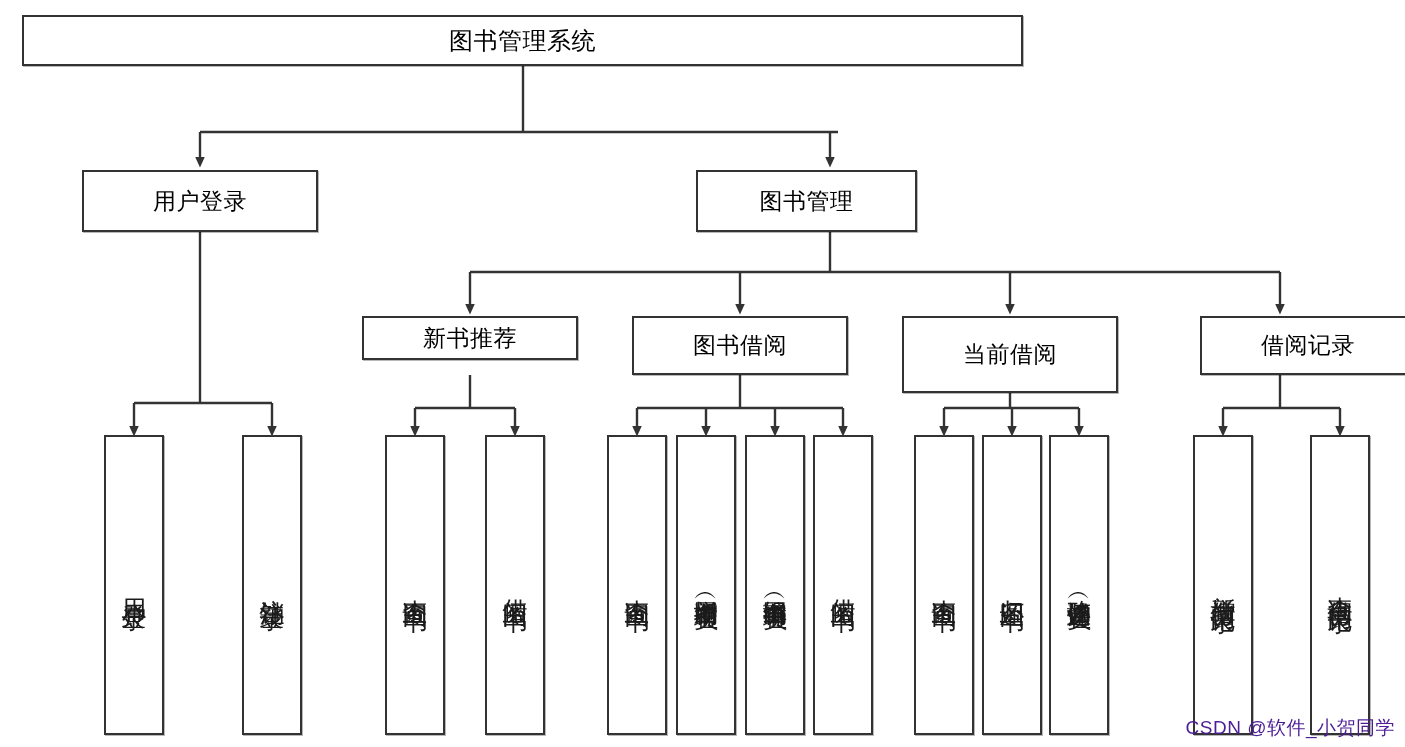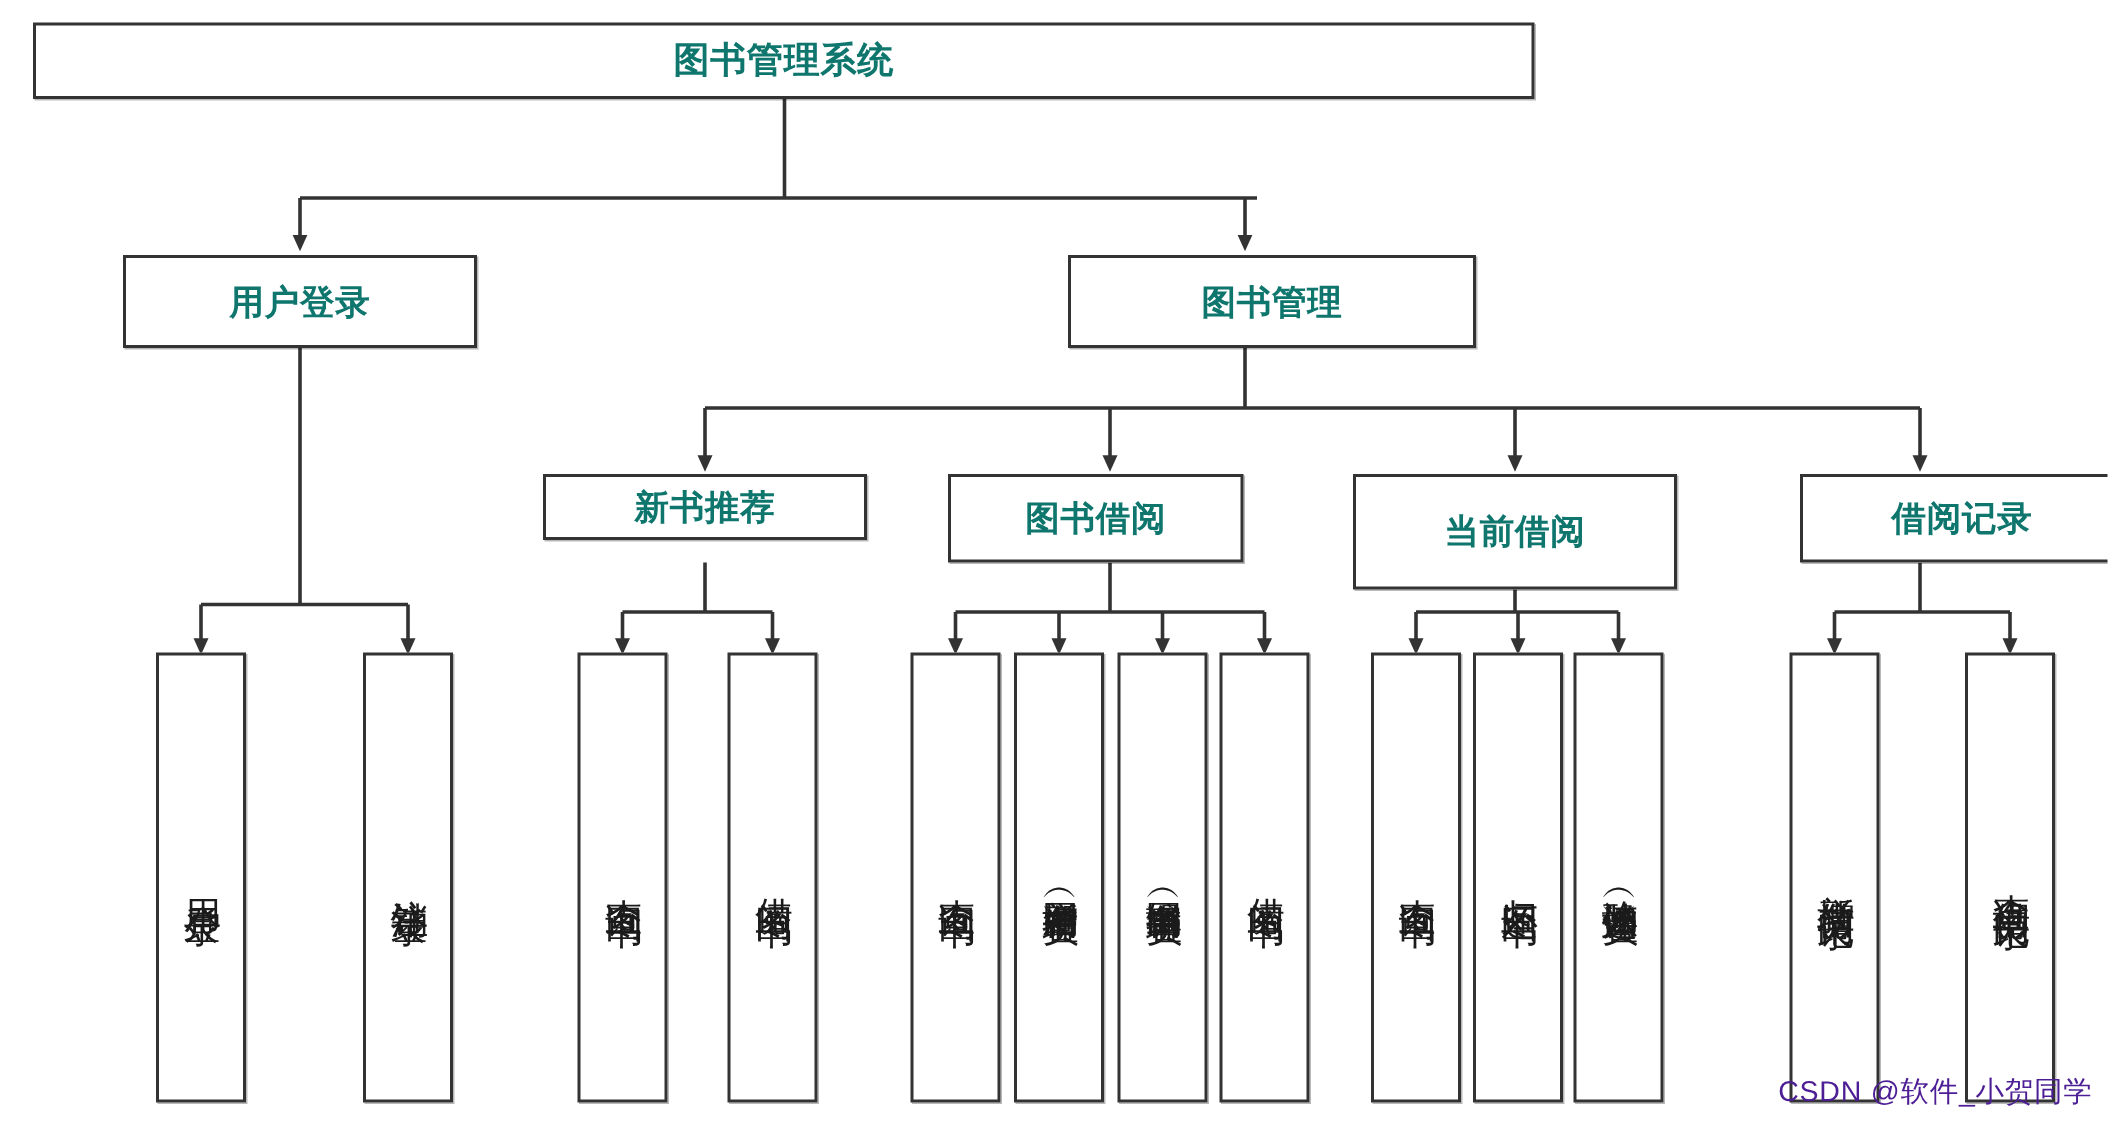--- a/index.html
+++ b/index.html
@@ -28,25 +28,24 @@
     box-shadow: 1px 1px 0 rgba(0,0,0,0.28);
   }
   .node-h {
     display: flex;
     align-items: center;
     justify-content: center;
     text-align: center;
   }
   .node-h .node-label {
     font-size: 23px;
-    color: #0f766e;
+    color: #000000;
     line-height: 1.15;
     letter-spacing: 0.5px;
     white-space: nowrap;
-    font-weight: bold;
   }
   .node-root .node-label {
     font-size: 24px;
   }
   .node-v {
     display: flex;
     align-items: center;
     justify-content: center;
   }
   .node-v .node-label {
@@ -142,28 +141,28 @@
     <path class="edge-line" d="M1340,408 L1340,427" marker-end="url(#arrow)"></path>
   </svg>
 
   <div class="node node-h node-root" style="left:22px; top:15px; width:1001px; height:51px;">
     <span class="node-label">图书管理系统</span>
   </div>
 
   <div class="node node-h" style="left:82px; top:170px; width:236px; height:62px;">
     <span class="node-label">用户登录</span>
   </div>
-  <div class="node node-h" style="left:712px; top:170px; width:272px; height:62px;text-align:center;">
+  <div class="node node-h" style="left:696px; top:170px; width:221px; height:62px;text-align:center;">
     <span class="node-label">图书管理</span>
   </div>
 
   <div class="node node-h" style="left:362px; top:316px; width:216px; height:44px;">
     <span class="node-label">新书推荐</span>
   </div>
-  <div class="node node-h" style="left:632px; top:316px; width:197px; height:59px;text-align:right;">
+  <div class="node node-h" style="left:632px; top:316px; width:216px; height:59px;text-align:right;">
     <span class="node-label">图书借阅</span>
   </div>
   <div class="node node-h" style="left:902px; top:316px; width:216px; height:77px;">
     <span class="node-label">当前借阅</span>
   </div>
   <div class="node node-h" style="left:1172px; top:316px; width:216px; height:59px;margin-left:28px;">
     <span class="node-label">借阅记录</span>
   </div>
 
   <div class="node node-v" style="left:104px; top:435px; width:60px; height:300px;">

